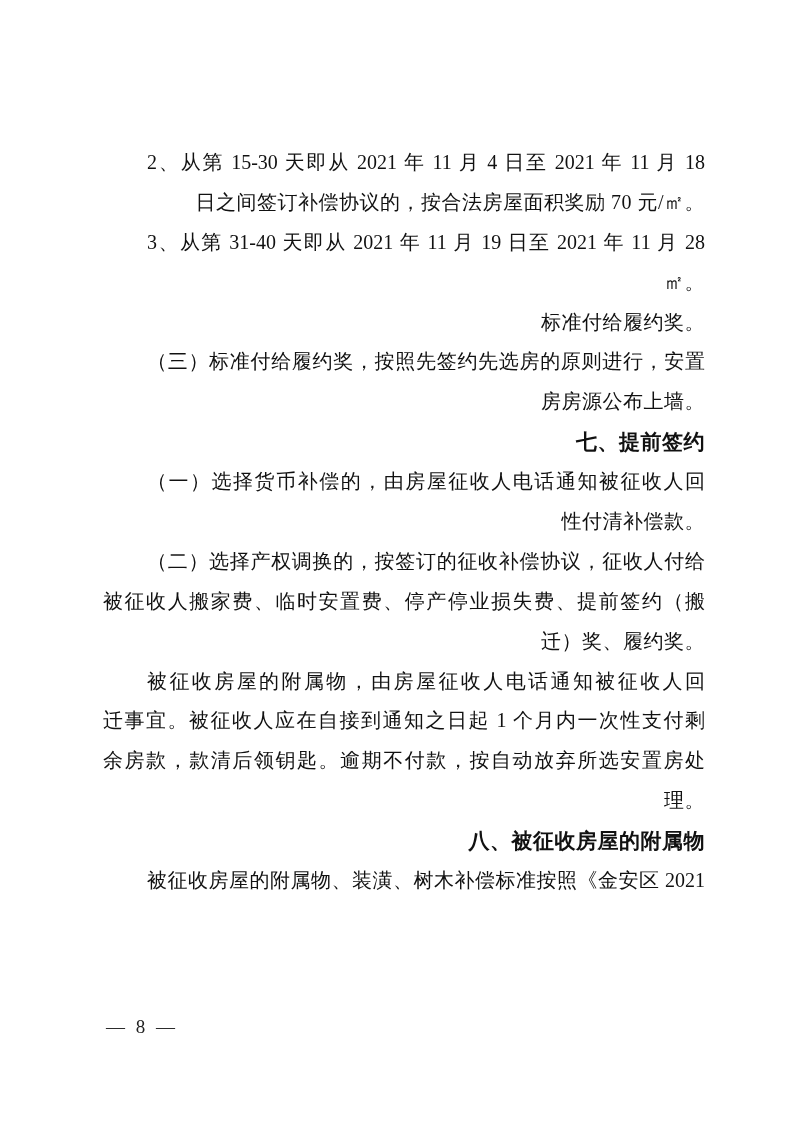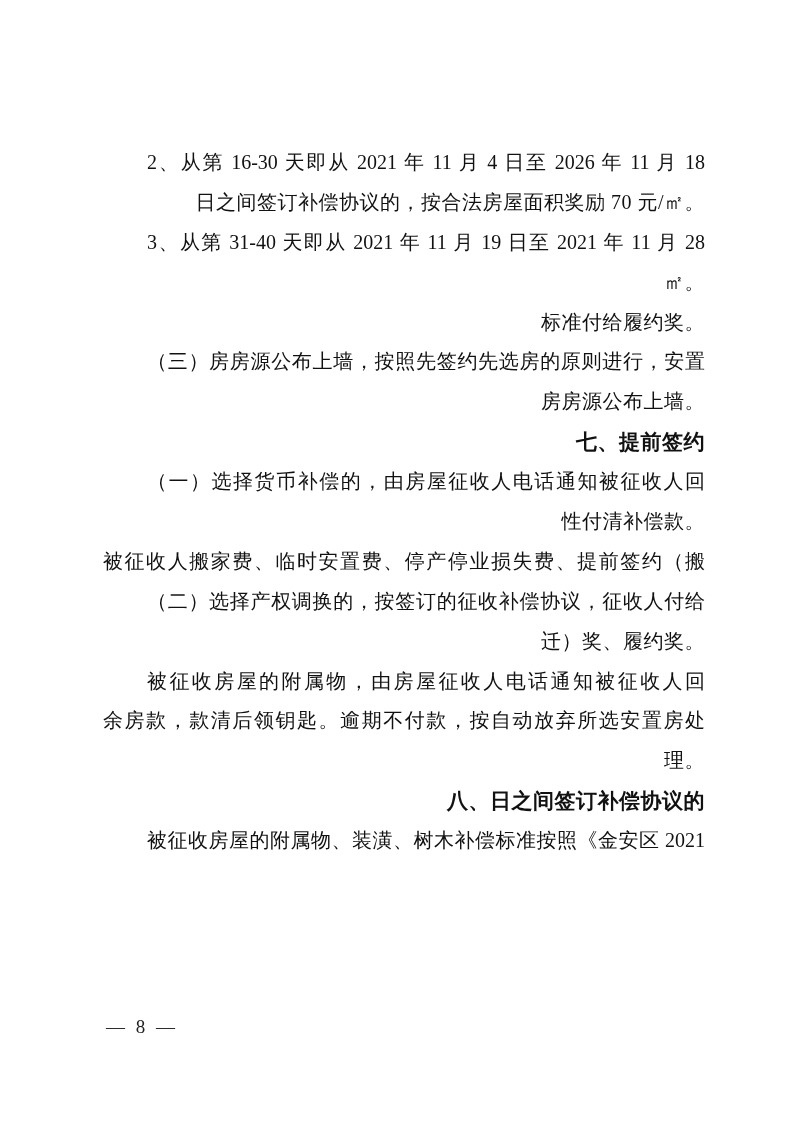--- a/index.html
+++ b/index.html
@@ -52,45 +52,46 @@
     letter-spacing: 3px;
     color: #222222;
   }
 </style>
 </head>
 <body>
 
 <div class="page">
 
   <main class="content">
-    <div class="line indent fill">2、从第 16-30 天即从 2021 年 11 月 4 日至 2026 年 11 月 18</div>
+    <div class="line indent fill">2、从第 15-30 天即从 2021 年 11 月 4 日至 2021 年 11 月 18</div>
     <div class="line">日之间签订补偿协议的，按合法房屋面积奖励 70 元/㎡。</div>
 
     <div class="line indent fill">3、从第 31-40 天即从 2021 年 11 月 19 日至 2021 年 11 月 28</div>
     <div class="line">㎡。</div>
 
     <div class="line">标准付给履约奖。</div>
 
-    <div class="line indent fill">（三）房房源公布上墙，按照先签约先选房的原则进行，安置</div>
+    <div class="line indent fill">（三）标准付给履约奖，按照先签约先选房的原则进行，安置</div>
     <div class="line">房房源公布上墙。</div>
 
     <div class="line heading indent">七、提前签约</div>
 
     <div class="line indent fill">（一）选择货币补偿的，由房屋征收人电话通知被征收人回</div>
     <div class="line">性付清补偿款。</div>
 
+    <div class="line indent fill">（二）选择产权调换的，按签订的征收补偿协议，征收人付给</div>
     <div class="line fill">被征收人搬家费、临时安置费、停产停业损失费、提前签约（搬</div>
-    <div class="line indent fill">（二）选择产权调换的，按签订的征收补偿协议，征收人付给</div>
     <div class="line">迁）奖、履约奖。</div>
 
     <div class="line indent fill">被征收房屋的附属物，由房屋征收人电话通知被征收人回</div>
+    <div class="line fill">迁事宜。被征收人应在自接到通知之日起 1 个月内一次性支付剩</div>
     <div class="line fill">余房款，款清后领钥匙。逾期不付款，按自动放弃所选安置房处</div>
     <div class="line">理。</div>
 
-    <div class="line heading indent">八、日之间签订补偿协议的</div>
+    <div class="line heading indent">八、被征收房屋的附属物</div>
 
     <div class="line indent fill">被征收房屋的附属物、装潢、树木补偿标准按照《金安区 2021</div>
   </main>
 
   <footer class="footer">
     <span>— 8 —</span>
   </footer>
 
 </div>
 

